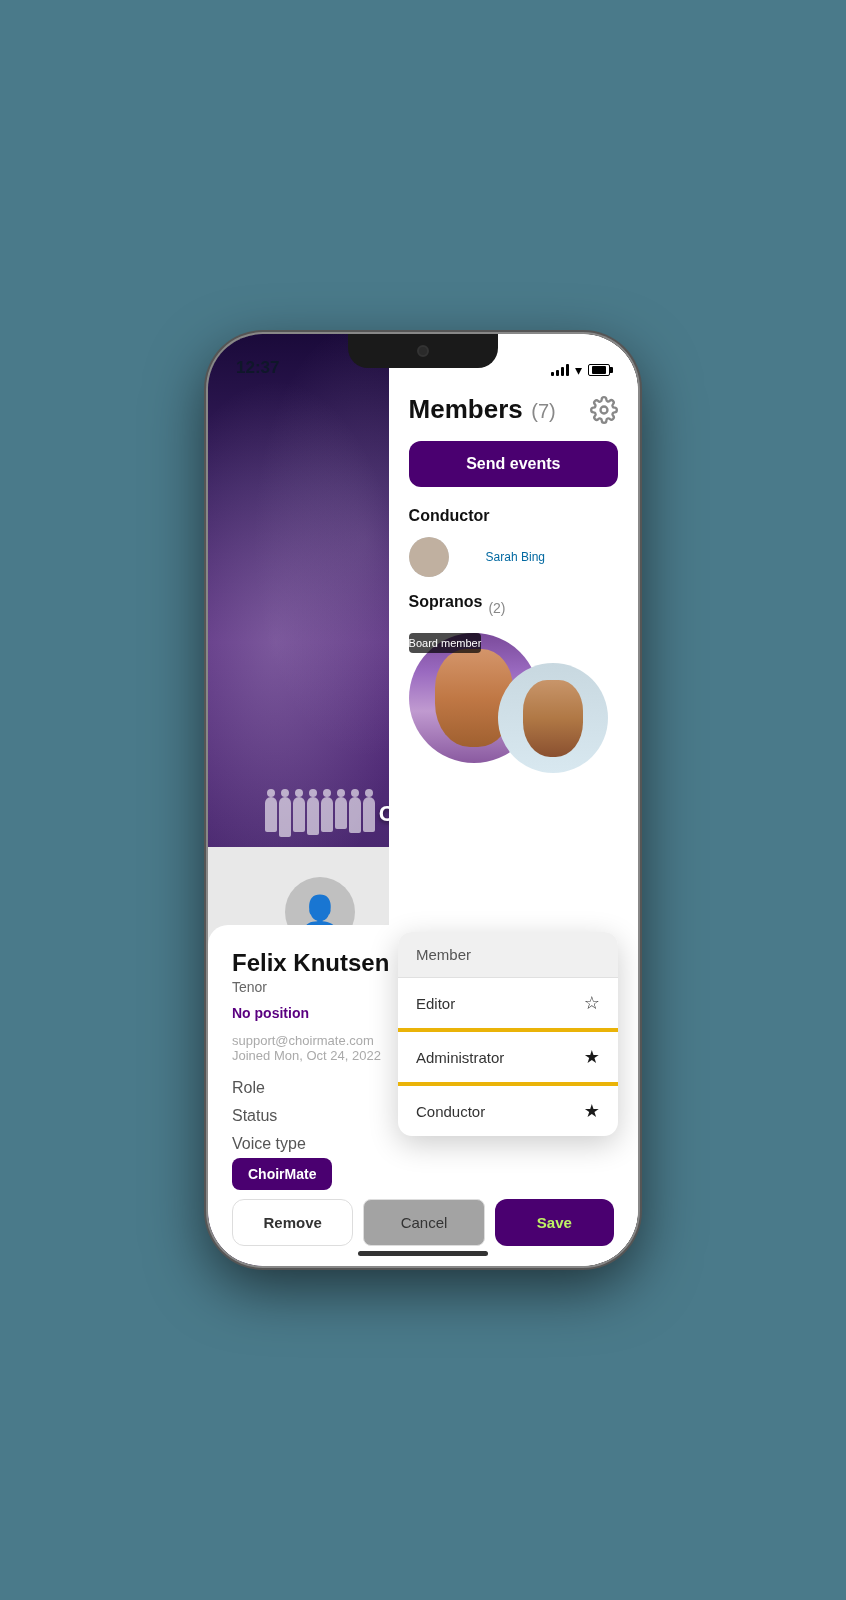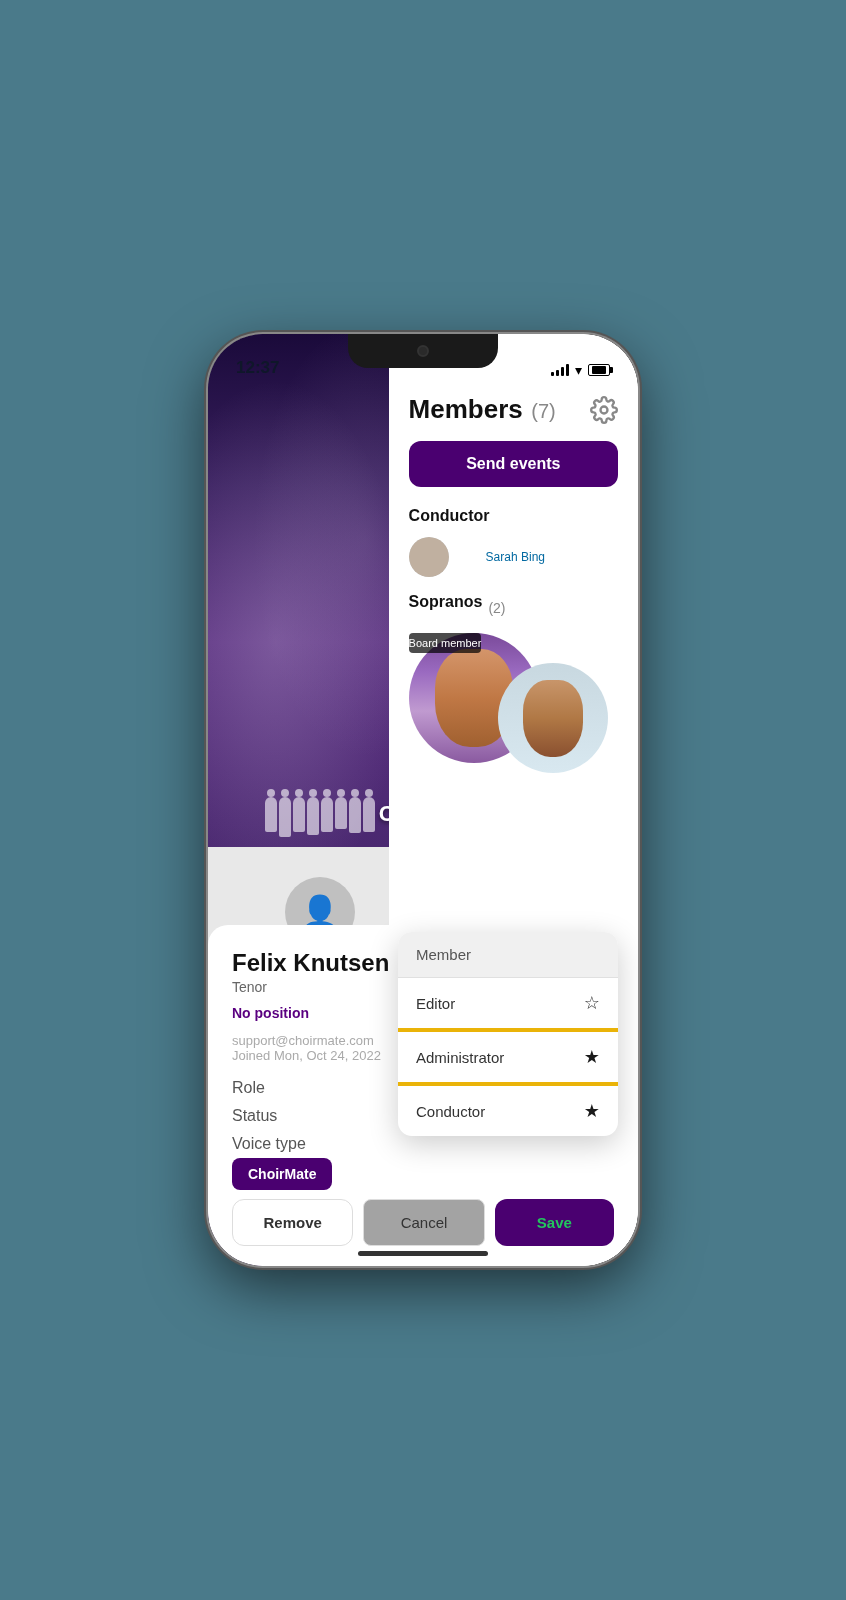--- a/index.html
+++ b/index.html
@@ -400,21 +400,21 @@
       color: #333;
       border-radius: 8px;
       padding: 14px 20px;
       font-size: 15px;
       cursor: pointer;
       flex: 1;
     }
 
     .save-btn {
       background: #4a0070;
-      color: #22c55e;
+      color: #bef264;
       border: none;
       border-radius: 12px;
       padding: 14px 20px;
       font-size: 15px;
       font-weight: 600;
       cursor: pointer;
       flex: 1;
     }
 
     

